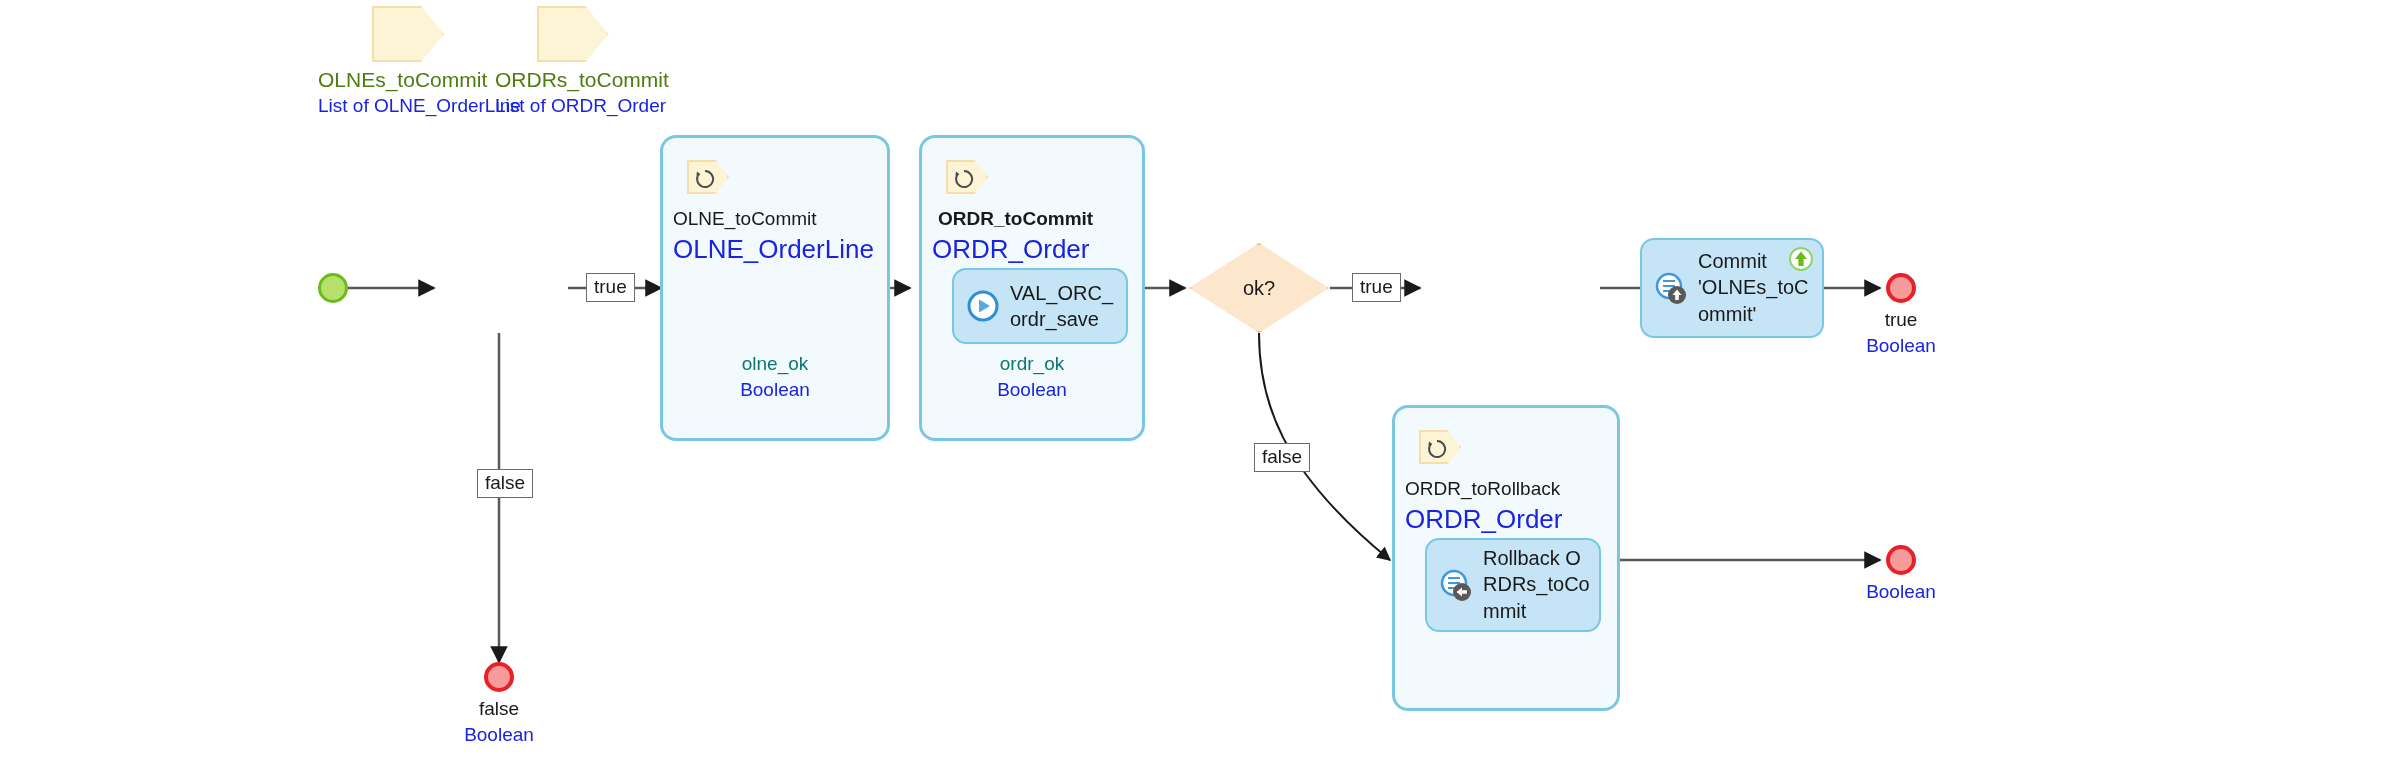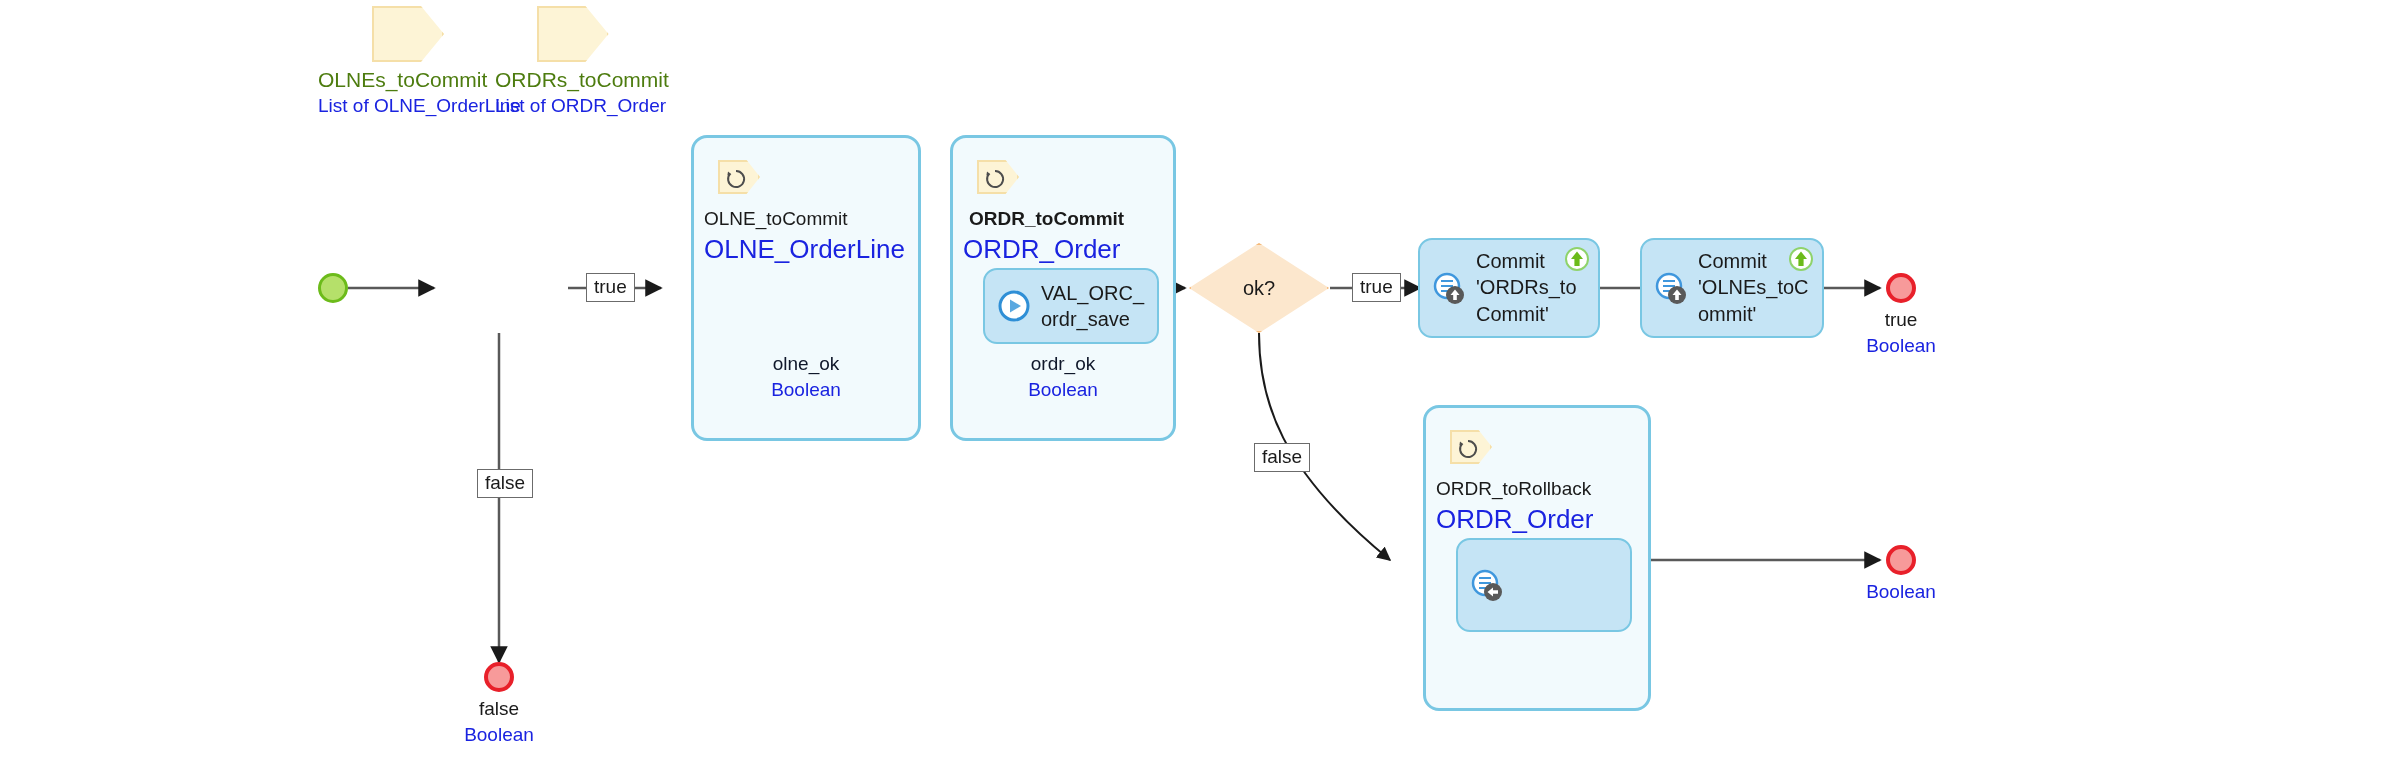--- a/index.html
+++ b/index.html
@@ -131,21 +131,20 @@
     white-space: nowrap;
   }
 
   
   .loop {
     position: absolute;
     background: #f2fafd;
     border: 3px solid #79c7e3;
     border-radius: 16px;
     box-sizing: border-box;
-    margin-left: 31px;
   }
   .loop .loop-badge {
     position: absolute;
     width: 42px;
     height: 34px;
     background: #fdf4d6;
     border: 2px solid #f5dfa8;
     box-sizing: border-box;
     clip-path: polygon(0 0, 68% 0, 100% 50%, 68% 100%, 0 100%);
   }
@@ -202,21 +201,21 @@
     position: absolute;
     right: 8px;
     top: 6px;
     width: 26px;
     height: 26px;
   }
 
   .out-name {
     position: absolute;
     font-size: 19px;
-    color: #0f172a;
+    color: #0f766e;
     white-space: nowrap;
     text-align: center;
   }
   .out-type {
     position: absolute;
     font-size: 19px;
     color: #1a23e0;
     white-space: nowrap;
     text-align: center;
   }
@@ -329,37 +328,20 @@
 
   <div class="decision" style="left:1189px; top:243px;text-align:right;">
     <div class="dia"></div>
     <div class="dtext">ok?</div>
   </div>
 
   <div class="flow-label" style="left:1352px; top:273px;">true</div>
 
   <div class="flow-label" style="left:1254px; top:443px;">false</div>
 
-  <div class="activity commit" style="left:1418px; top:238px; width:182px; height:100px;">
-    <div class="act-icon">
-      <svg width="34" height="34" viewBox="0 0 34 34">
-        <circle cx="15" cy="15" r="12" fill="#ffffff" stroke="#3f97dd" stroke-width="2.5"></circle>
-        <path d="M 9 10 H 21 M 9 15 H 21 M 9 20 H 17" stroke="#3f97dd" stroke-width="2.2" fill="none"></path>
-        <circle cx="23" cy="24" r="9" fill="#595959"></circle>
-        <path d="M 23 18.5 L 27.5 24 H 24.8 V 29 H 21.2 V 24 H 18.5 z" fill="#ffffff"></path>
-      </svg>
-    </div>
-    <div class="corner-badge">
-      <svg width="26" height="26" viewBox="0 0 26 26">
-        <circle cx="13" cy="13" r="11" fill="#ffffff" stroke="#8fd36b" stroke-width="2"></circle>
-        <path d="M 13 5.5 L 19 13 H 15.6 V 20 H 10.4 V 13 H 7 z" fill="#6cbb1a"></path>
-      </svg>
-    </div>
-    <div class="act-text">Commit 'ORDRs_toCommit'</div>
-  </div>
 
   <div class="activity commit" style="left:1640px; top:238px; width:184px; height:100px;">
     <div class="act-icon">
       <svg width="34" height="34" viewBox="0 0 34 34">
         <circle cx="15" cy="15" r="12" fill="#ffffff" stroke="#3f97dd" stroke-width="2.5"></circle>
         <path d="M 9 10 H 21 M 9 15 H 21 M 9 20 H 17" stroke="#3f97dd" stroke-width="2.2" fill="none"></path>
         <circle cx="23" cy="24" r="9" fill="#595959"></circle>
         <path d="M 23 18.5 L 27.5 24 H 24.8 V 29 H 21.2 V 24 H 18.5 z" fill="#ffffff"></path>
       </svg>
     </div>
@@ -390,20 +372,21 @@
 
     <div class="activity" style="left:30px; top:130px; width:176px; height:94px;">
       <div class="act-icon">
         <svg width="34" height="34" viewBox="0 0 34 34">
           <circle cx="15" cy="15" r="12" fill="#ffffff" stroke="#3f97dd" stroke-width="2.5"></circle>
           <path d="M 9 10 H 21 M 9 15 H 21 M 9 20 H 17" stroke="#3f97dd" stroke-width="2.2" fill="none"></path>
           <circle cx="23" cy="24" r="9" fill="#595959"></circle>
           <path d="M 17.5 24 L 23 19.5 V 22.2 H 28 V 25.8 H 23 V 28.5 z" fill="#ffffff"></path>
         </svg>
       </div>
+      <div class="act-text">Rollback ORDRs_toCommit</div>
     </div>
   </div>
 
   <div class="node" style="left:1886px; top:545px; width:30px;">
     <div class="end-circle"></div>
     <div class="end-type only">Boolean</div>
   </div>
 
 </div>
 

